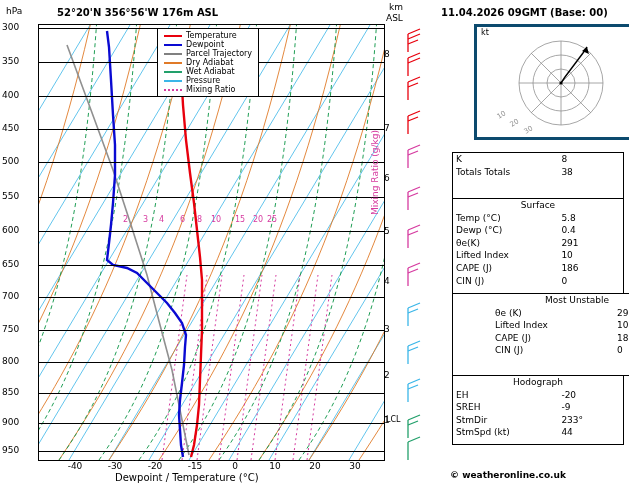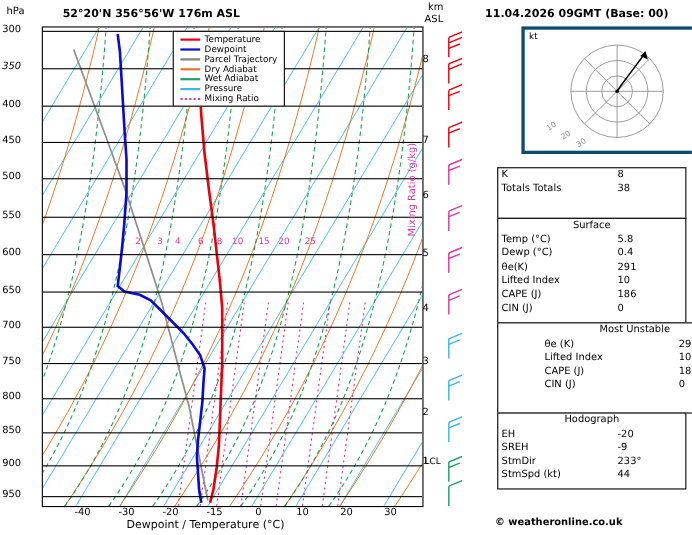--- a/index.html
+++ b/index.html
@@ -127,21 +127,21 @@
 
       
       <div class="abs" style="left:84px;top:190px;font-size:8px;color:#d63ba0;">2</div>
       <div class="abs" style="left:104px;top:190px;font-size:8px;color:#d63ba0;">3</div>
       <div class="abs" style="left:120px;top:190px;font-size:8px;color:#d63ba0;">4</div>
       <div class="abs" style="left:141px;top:190px;font-size:8px;color:#d63ba0;">6</div>
       <div class="abs" style="left:158px;top:190px;font-size:8px;color:#d63ba0;">8</div>
       <div class="abs" style="left:172px;top:190px;font-size:8px;color:#d63ba0;">10</div>
       <div class="abs" style="left:196px;top:190px;font-size:8px;color:#d63ba0;">15</div>
       <div class="abs" style="left:214px;top:190px;font-size:8px;color:#d63ba0;">20</div>
-      <div class="abs" style="left:228px;top:190px;font-size:8px;color:#d63ba0;margin-left:10px;">25</div>
+      <div class="abs" style="left:228px;top:190px;font-size:8px;color:#d63ba0;">25</div>
 
       
       <div id="legend">
         <table>
           <tbody>
               <tr>
             <td><span class="lgline" style="border-top-color:#e8000d;"></span></td>
             <td>Temperature</td>
           </tr>
           <tr>
@@ -168,21 +168,21 @@
             <td><span class="lgline" style="border-top-color:#d63ba0;border-top-style:dotted;"></span></td>
             <td>Mixing Ratio</td>
           </tr>
         </tbody>
           </table>
       </div>
     </div>
   </div>
 
   <div class="hpa-lab" style="top:27px;">300</div>
-  <div class="hpa-lab" style="top:61px;font-style:italic;">350</div>
+  <div class="hpa-lab" style="top:61px;">350</div>
   <div class="hpa-lab" style="top:95px;">400</div>
   <div class="hpa-lab" style="top:128px;">450</div>
   <div class="hpa-lab" style="top:161px;">500</div>
   <div class="hpa-lab" style="top:196px;">550</div>
   <div class="hpa-lab" style="top:230px;">600</div>
   <div class="hpa-lab" style="top:264px;">650</div>
   <div class="hpa-lab" style="top:296px;">700</div>
   <div class="hpa-lab" style="top:329px;">750</div>
   <div class="hpa-lab" style="top:361px;">800</div>
   <div class="hpa-lab" style="top:392px;">850</div>

